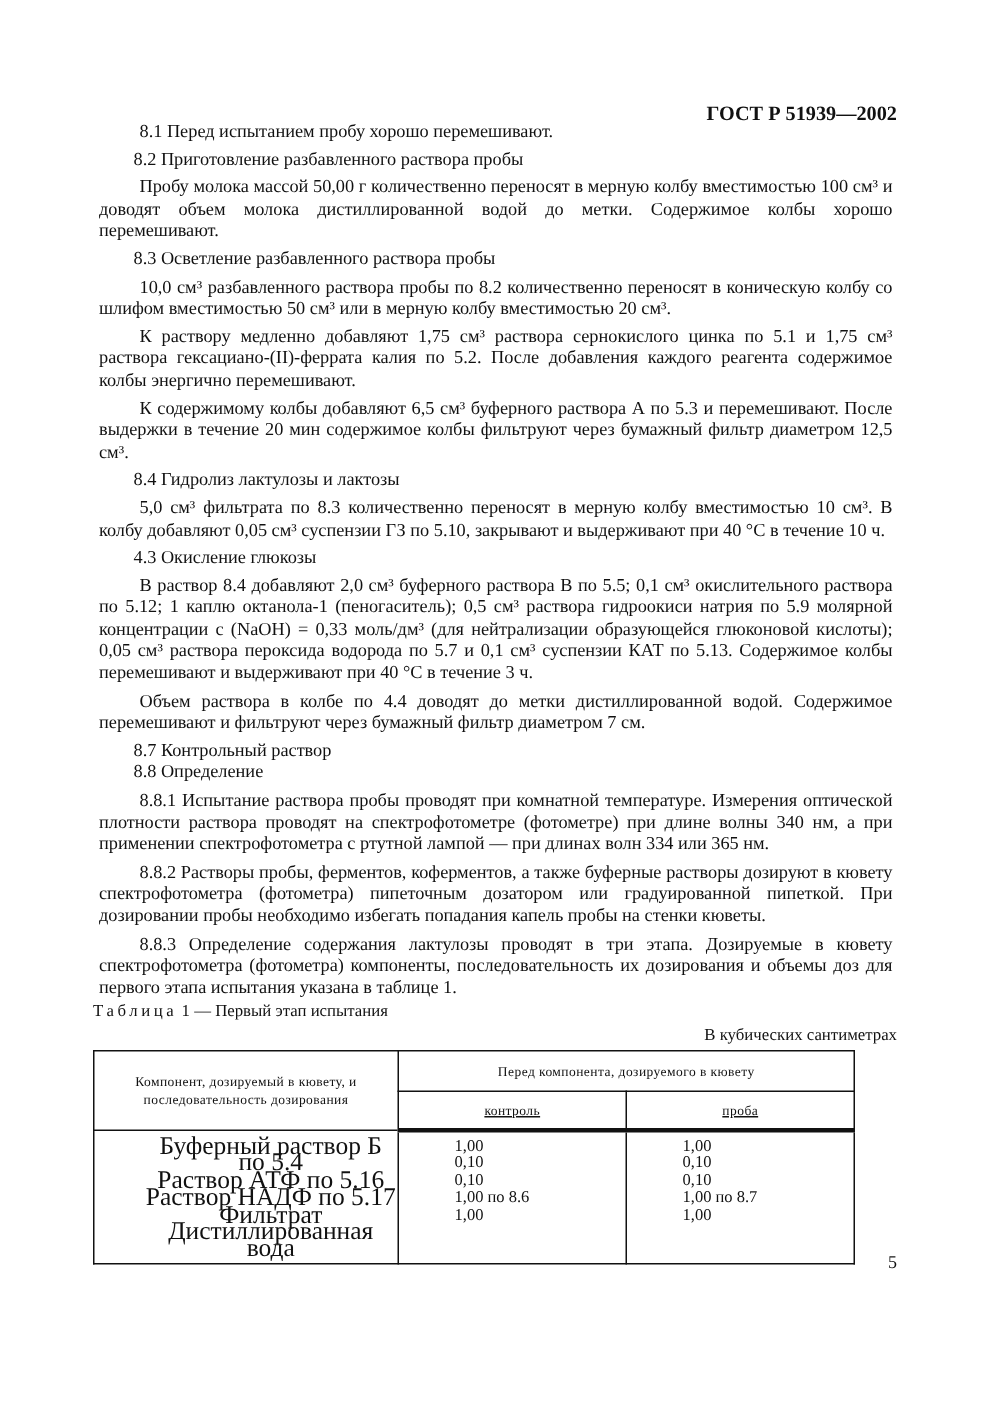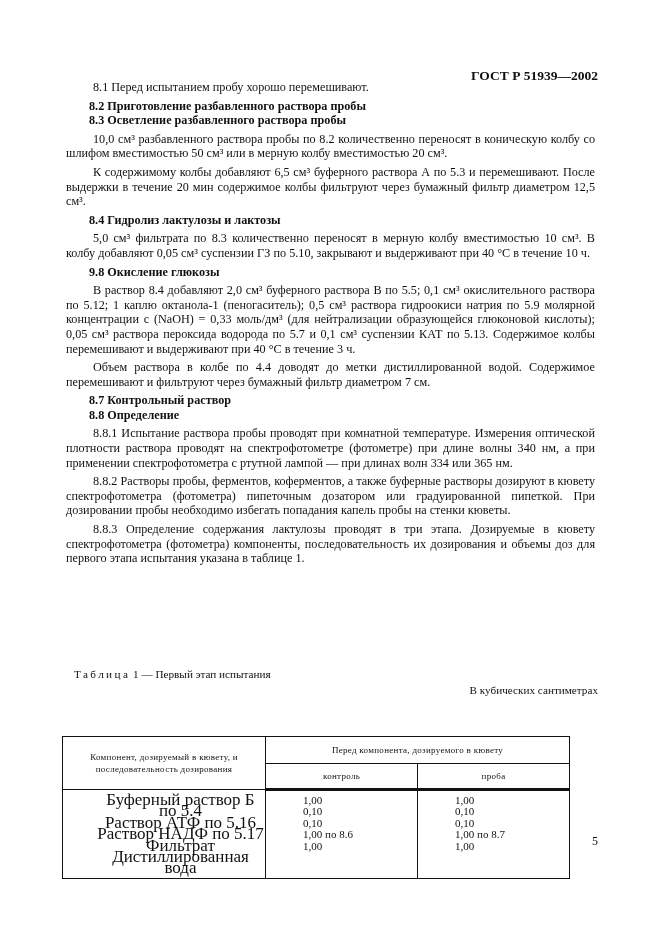--- a/index.html
+++ b/index.html
@@ -2,48 +2,50 @@
 <html><head>
 <meta charset="utf-8">
 <style>
   html, body { margin: 0; padding: 0; background: #ffffff; }
   body { width: 661px; height: 936px; position: relative; overflow: hidden;
          font-family: "Liberation Serif", "DejaVu Serif", serif; color: #111; }
   .header-code { position: absolute; top: 44px; right: 63px; font-weight: bold; font-size: 13.5px; margin-top: 24px; }
   .body-text { position: absolute; left: 62px; width: 537px; top: 76px; font-size: 12.2px; line-height: 14.6px; }
   h1 { font-size: 16px; font-weight: bold; margin: 0 0 17px 20px; line-height: 18px; }
   p { margin: 4px; text-align: justify; text-indent: 27px; }
-  .sub { font-weight: bold; text-indent: 27px; margin: 0; }
-  .caption-row { position: absolute; left: 74px; top: 668px; font-size: 11.2px; text-align: right; }
+  .sub { font-weight: normal; text-indent: 27px; margin: 0; }
+  .caption-row { position: absolute; left: 62px; top: 668px; font-size: 11.2px; text-align: right; }
   .caption-row .spaced { letter-spacing: 2.4px; }
   .units { position: absolute; right: 63px; top: 684px; font-size: 11.2px; }
-  table.t1 { position: absolute; left: 62px; top: 736px; width: 508px; border-collapse: collapse; font-size: 10.5px; border-radius: 28px; }
+  table.t1 { position: absolute; left: 62px; top: 700px; width: 508px; border-collapse: collapse; font-size: 10.5px; border-radius: 28px; }
   table.t1 td, table.t1 th { border: 1.3px solid #111; font-weight: normal; }
   th.h-comp { width: 200px; text-align: center; font-size: 9px; line-height: 12px; letter-spacing: 0.3px; height: 48px; }
   th.h-vol { font-size: 9px; height: 24px; letter-spacing: 0.3px; }
-  th.h-sub { font-size: 9px; height: 22px; letter-spacing: 0.3px; }
+  th.h-sub { font-size: 9px; height: 22px; letter-spacing: 0.3px; text-decoration: underline; }
   tr.hdr-last th { border-bottom: 3.5px solid #111; }
   td.comp { padding: 4px 0 4px 33px; vertical-align: top; line-height: 11.4px; font-size: 17px; text-align: center; }
   td.val { padding: 4px 0 4px 37px; vertical-align: top; line-height: 11.4px; font-size: 11px; margin-top: 36px; }
   .page-num { position: absolute; right: 63px; top: 834px; font-size: 12px; }
 </style>
 </head>
 <body>
 
 <div class="header-code">ГОСТ Р 51939—2002</div>
 
 <div class="body-text">
   <p>8.1 Перед испытанием пробу хорошо перемешивают.</p>
   <div class="sub">8.2  Приготовление разбавленного раствора пробы</div>
+  <p>Пробу молока массой 50,00 г количественно переносят в мерную колбу вместимостью 100 см³ и доводят объем молока дистиллированной водой до метки. Содержимое колбы хорошо перемешивают.</p>
   <div class="sub">8.3  Осветление разбавленного раствора пробы</div>
   <p>10,0 см³ разбавленного раствора пробы по 8.2 количественно переносят в коническую колбу со шлифом вместимостью 50 см³ или в мерную колбу вместимостью 20 см³.</p>
+  <p>К раствору медленно добавляют 1,75 см³ раствора сернокислого цинка по 5.1 и 1,75 см³ раствора гексациано-(II)-феррата калия по 5.2. После добавления каждого реагента содержимое колбы энергично перемешивают.</p>
   <p>К содержимому колбы добавляют 6,5 см³ буферного раствора А по 5.3 и перемешивают. После выдержки в течение 20 мин содержимое колбы фильтруют через бумажный фильтр диаметром 12,5 см³.</p>
   <div class="sub">8.4  Гидролиз лактулозы и лактозы</div>
   <p>5,0 см³ фильтрата по 8.3 количественно переносят в мерную колбу вместимостью 10 см³. В колбу добавляют 0,05 см³ суспензии ГЗ по 5.10, закрывают и выдерживают при 40 °С в течение 10 ч.</p>
-  <div class="sub">9.8  Окисление глюкозы</div>
+  <div class="sub">4.3  Окисление глюкозы</div>
   <p>В раствор 8.4 добавляют 2,0 см³ буферного раствора В по 5.5; 0,1 см³ окислительного раствора по 5.12; 1 каплю октанола-1 (пеногаситель); 0,5 см³ раствора гидроокиси натрия по 5.9 молярной концентрации c (NaOH) = 0,33 моль/дм³ (для нейтрализации образующейся глюконовой кислоты); 0,05 см³ раствора пероксида водорода по 5.7 и 0,1 см³ суспензии КАТ по 5.13. Содержимое колбы перемешивают и выдерживают при 40 °С в течение 3 ч.</p>
   <p>Объем раствора в колбе по 4.4 доводят до метки дистиллированной водой. Содержимое перемешивают и фильтруют через бумажный фильтр диаметром 7 см.</p>
   <div class="sub">8.7  Контрольный раствор</div>
   <div class="sub">8.8  Определение</div>
   <p>8.8.1  Испытание раствора пробы проводят при комнатной температуре. Измерения оптической плотности раствора проводят на спектрофотометре (фотометре) при длине волны 340 нм, а при применении спектрофотометра с ртутной лампой — при длинах волн 334 или 365 нм.</p>
   <p>8.8.2 Растворы пробы, ферментов, коферментов, а также буферные растворы дозируют в кювету спектрофотометра (фотометра) пипеточным дозатором или градуированной пипеткой. При дозировании пробы необходимо избегать попадания капель пробы на стенки кюветы.</p>
   <p>8.8.3 Определение содержания лактулозы проводят в три этапа. Дозируемые в кювету спектрофотометра (фотометра) компоненты, последовательность их дозирования и объемы доз для первого этапа испытания указана в таблице 1.</p>
 </div>
 
 <div class="caption-row">

